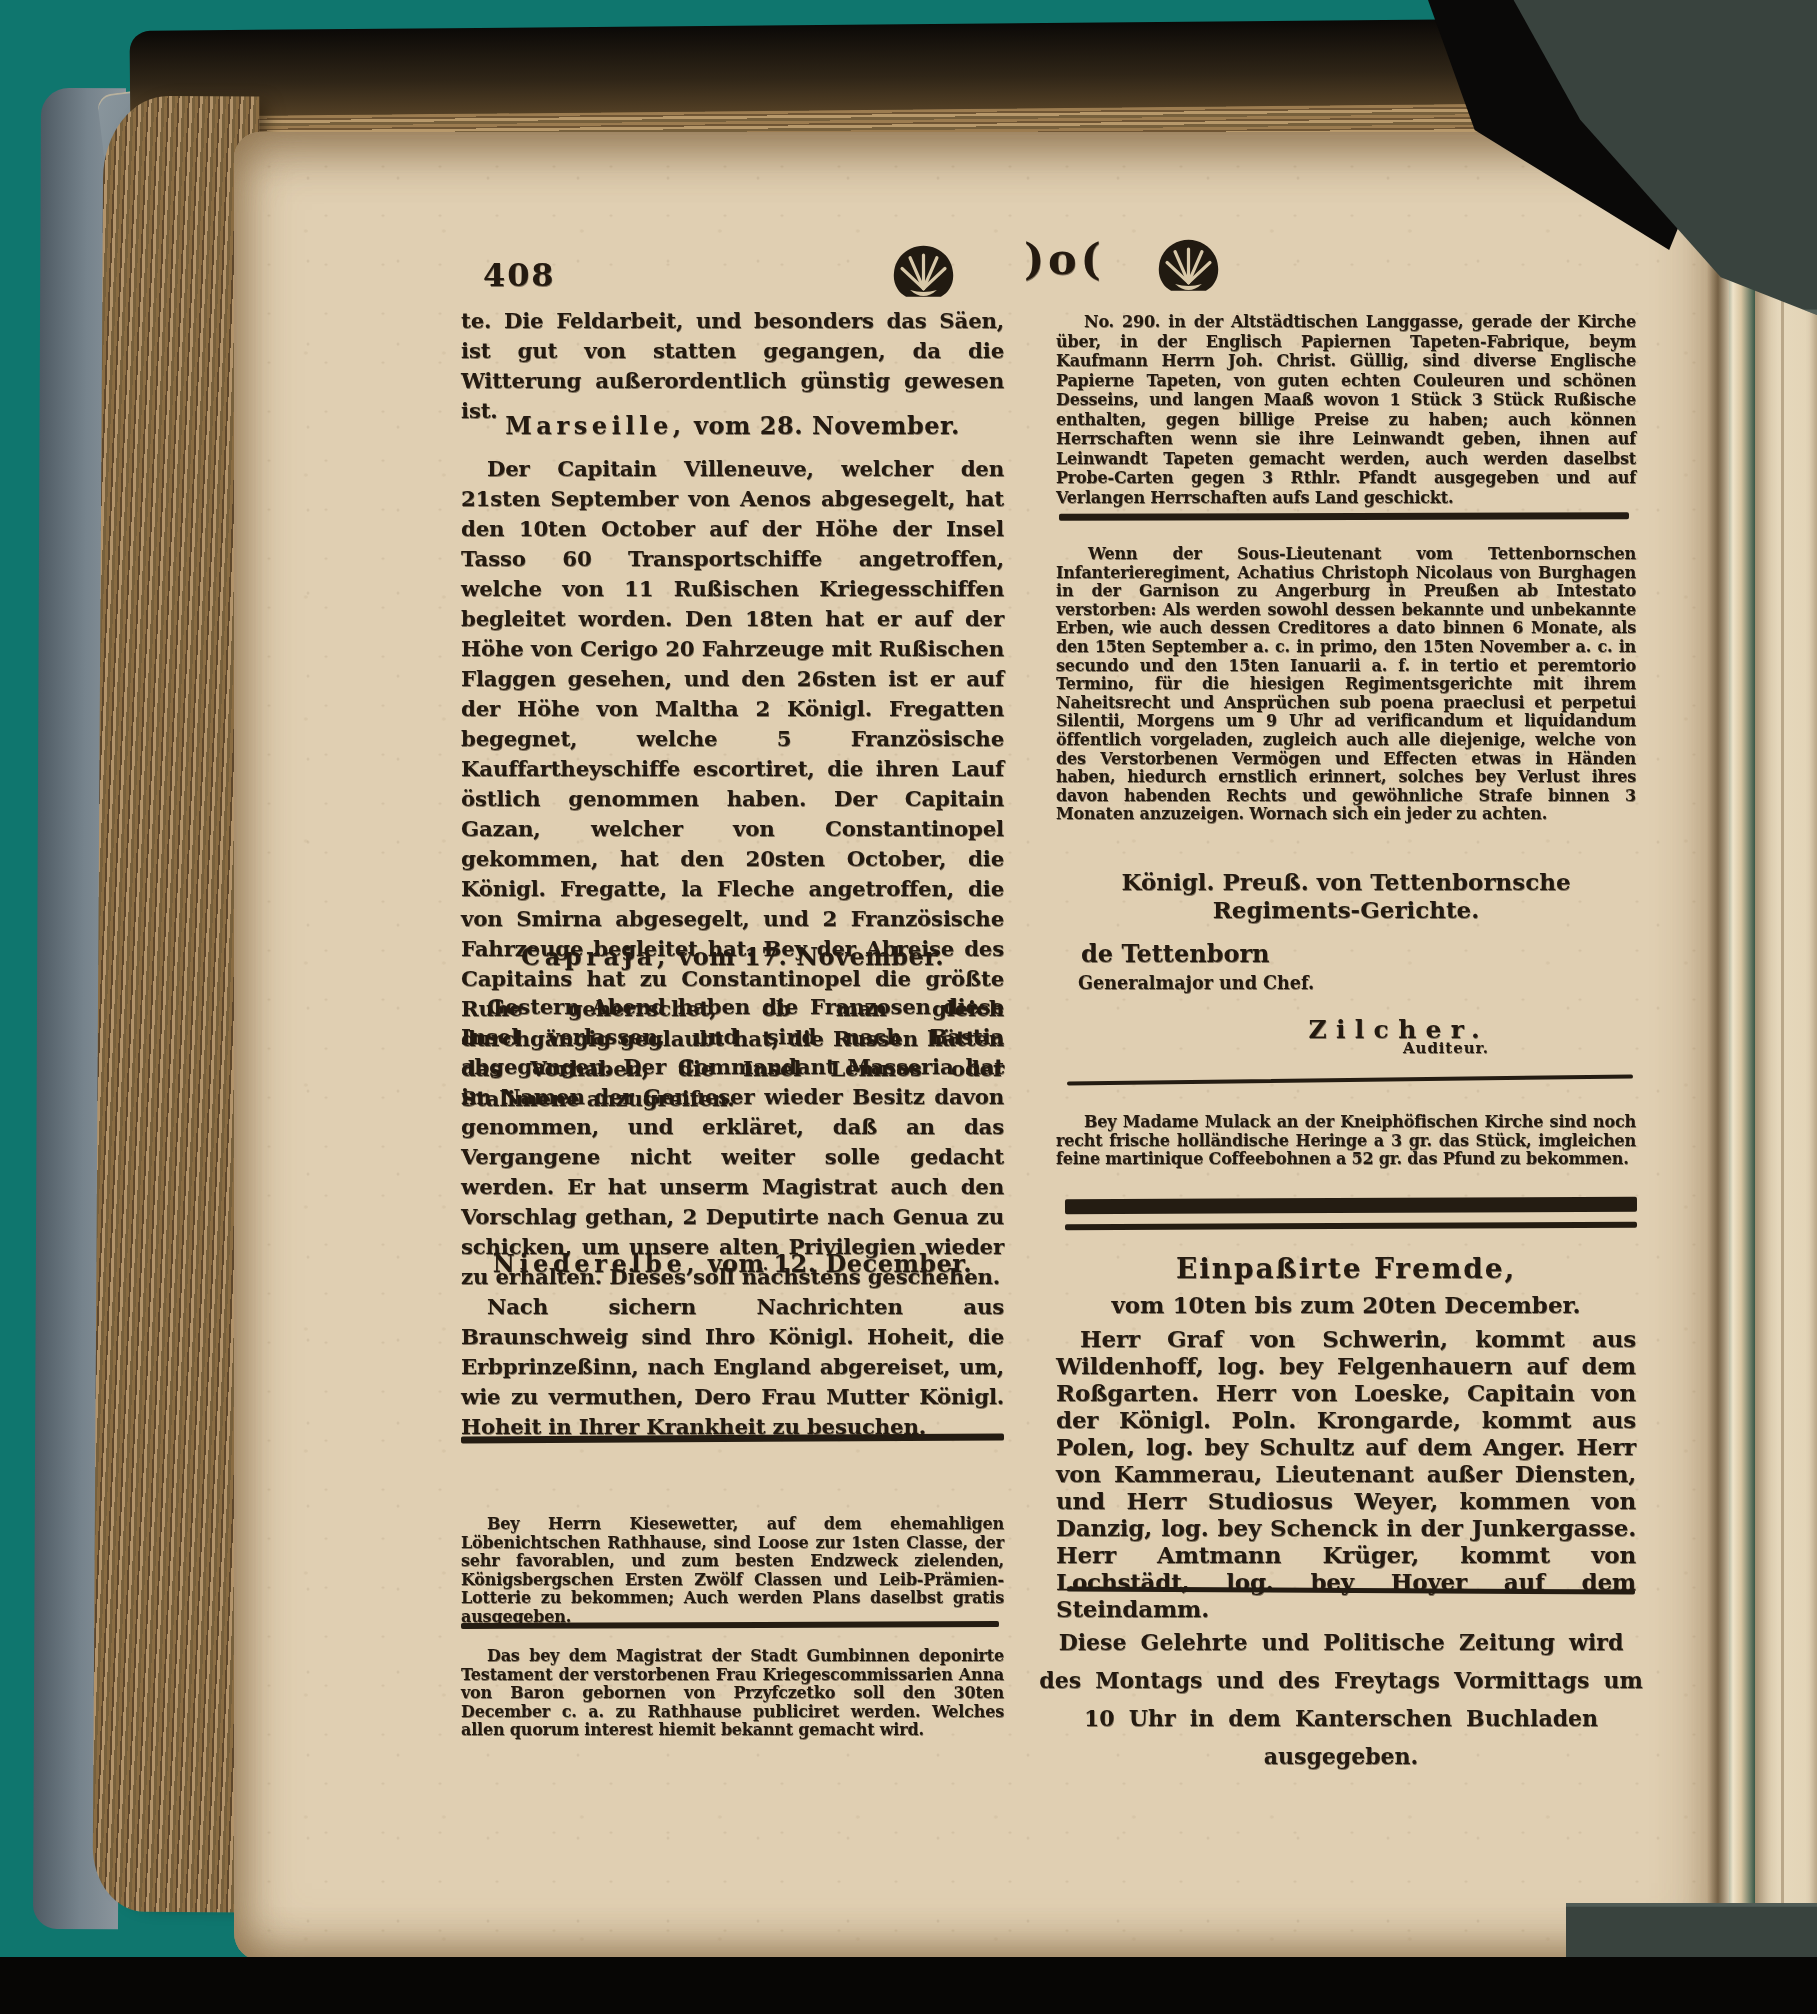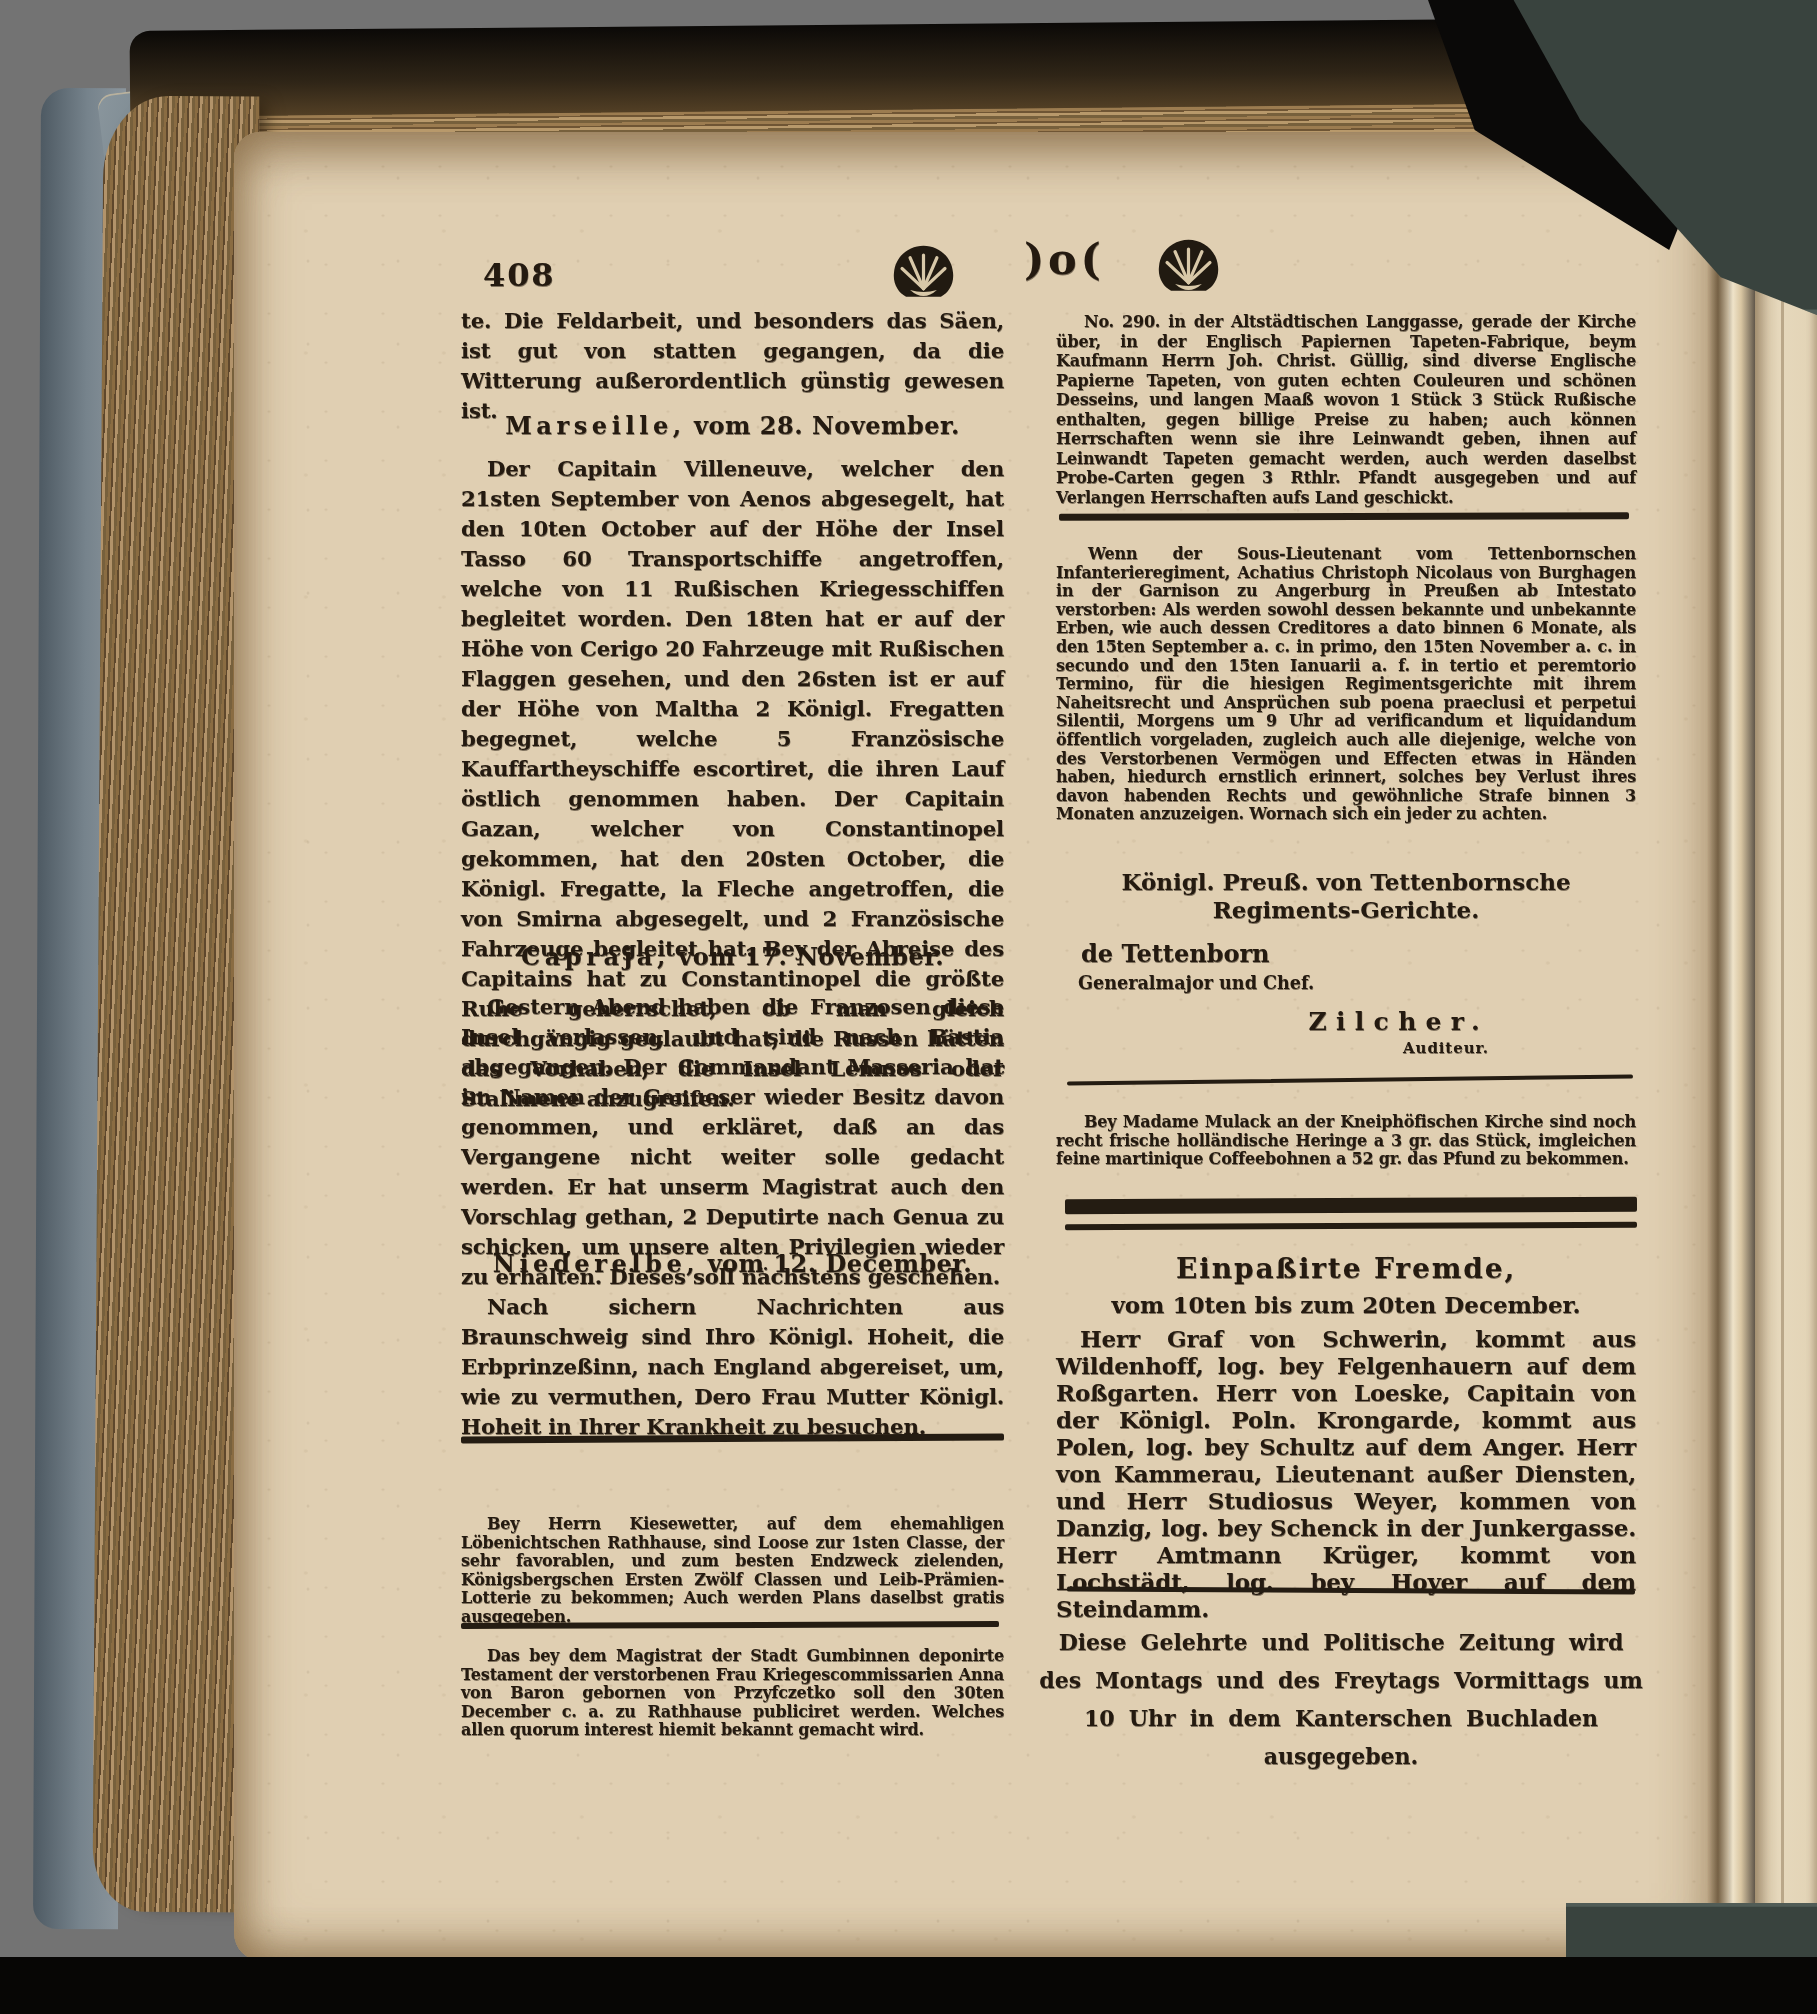--- a/index.html
+++ b/index.html
@@ -1,16 +1,16 @@
 <!DOCTYPE html>
 <html style="font-size:15px"><head>
 <meta charset="utf-8">
 <style>
   html,body{margin:0;padding:0;background:#060504;}
-  #stage{position:relative;width:1817px;height:2015px;background:#737373;overflow:hidden;
+  #stage{position:relative;width:1817px;height:2015px;background:#0f766e;overflow:hidden;
          font-family:"DejaVu Serif",serif;}
 
   
   .cover-sliver{position:absolute;left:37px;top:88px;width:85px;height:1841px;
     background:linear-gradient(90deg,#4e5a63,#76838c 55%,#8b959c);
     border-radius:28px 0 0 24px;transform:rotate(.25deg);}
   .cover-corner{position:absolute;left:104px;top:78px;width:278px;height:139px;
     background:linear-gradient(115deg,#8a969d,#61707a 60%,#4c5860);
     border-radius:15px;transform:rotate(-7deg);box-shadow:0 1.9px 0 #b9b19d inset;}
   .top-edge-band{position:absolute;left:130px;top:24px;width:1592px;height:117px;
@@ -66,21 +66,21 @@
   .rule{position:absolute;background:#241c12;border-radius:1.9px;}
   .col-l{left:461px;width:543px;}
   .col-r{left:1056px;width:580px;}
   .pagenum{position:absolute;left:483px;top:256px;font-size:32px;font-weight:700;letter-spacing:1.9px;}
   .center-mark{position:absolute;left:1024px;top:234px;font-size:43px;font-weight:700;letter-spacing:3.7px;}
   .fleuron{position:absolute;width:69px;height:59px;}
   .avert{font-family:"Liberation Serif",serif;font-weight:700;font-size:27px;letter-spacing:2.8px;text-align:center;}
   .colophon{font-size:22px;line-height:38px;text-align:center;font-weight:700;word-spacing:6.5px;}
   .sig-name{font-size:24px;font-weight:700;}
   .sig-title{font-size:17.6px;font-weight:700;}
-  .zilcher{font-size:25px;font-weight:700;letter-spacing:9.3px;text-align:right;}
+  .zilcher{font-size:25px;font-weight:700;letter-spacing:9.3px;text-align:right;margin-top:8px;}
   .auditeur{font-size:15px;font-weight:700;text-align:right;padding-right:32px;letter-spacing:0.9px;}
 </style>
 </head>
 <body>
 
 <div id="stage">
 
   <div class="cover-sliver"></div>
   <div class="cover-corner"></div>
   <div class="top-edge-band"></div>

